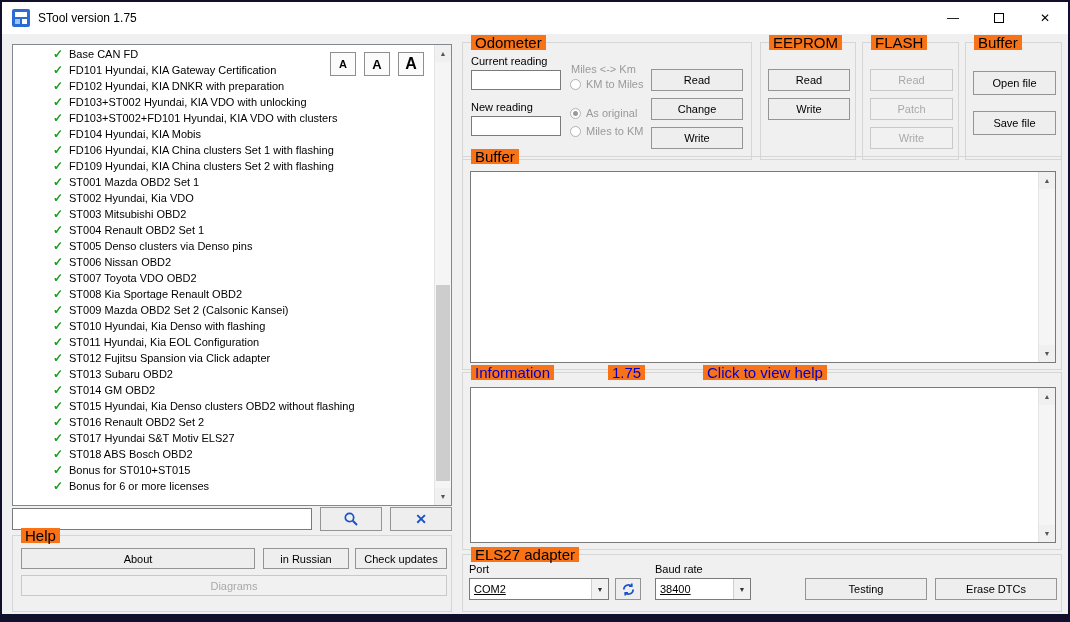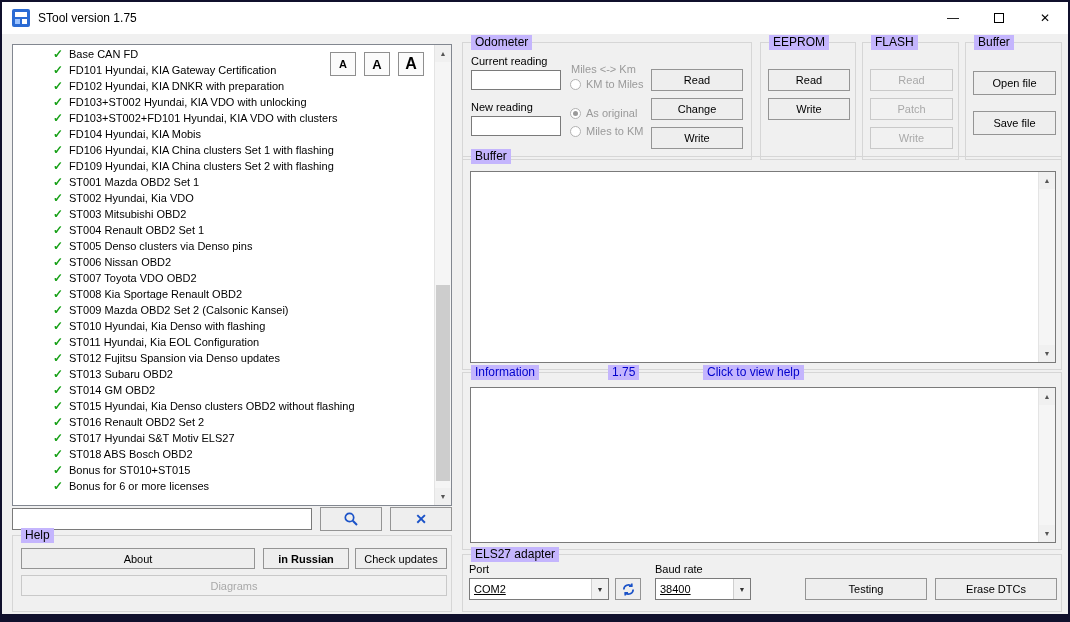--- a/index.html
+++ b/index.html
@@ -13,22 +13,22 @@
   .title-text { font-size:12px; color:#000; margin-left:8px; }
   .win-controls { margin-left:auto; display:flex; height:100%; }
   .win-btn { width:46px; height:100%; display:flex; align-items:center; justify-content:center;
              font-size:12px; color:#000; }
   .max-icon { width:10px; height:10px; border:1px solid #000; }
   .label { position:absolute; font-size:11px; color:#000; white-space:nowrap; }
   .gray { color:#9a9a9a; }
   .blue { color:#0000cc; }
 
   .group { position:absolute; border:1px solid #d6d6d6; }
-  .group-caption { position:absolute; top:-8px; left:8px; background:#c4b5fd; padding:0 4px;
-                   font-size:12px; line-height:15px; white-space:nowrap; }
+  .group-caption { position:absolute; top:-8px; left:8px; background:#f97316; padding:0 4px;
+                   font-size:15px; line-height:15px; white-space:nowrap; }
 
   .btn { position:absolute; display:flex; align-items:center; justify-content:center;
          font-size:11px; color:#000; background:#eeeeee; border:1px solid #949494; cursor:default;
          white-space:nowrap; }
   .btn.disabled { color:#a9a9a9; border-color:#c9c9c9; background:#f1f1f1; }
 
   .input { position:absolute; border:1px solid #7a7a7a; background:#fff; font-size:11px;
            padding:2px 4px; font-family:"Liberation Sans", sans-serif; outline:none; }
 
   .listbox { position:absolute; left:10px; top:42px; width:440px; height:462px; background:#fff;
@@ -158,21 +158,21 @@
         <div class="list-item">
           <span class="check">✓</span>
           <span>ST010 Hyundai, Kia Denso with flashing</span>
         </div>
         <div class="list-item">
           <span class="check">✓</span>
           <span>ST011 Hyundai, Kia EOL Configuration</span>
         </div>
         <div class="list-item">
           <span class="check">✓</span>
-          <span>ST012 Fujitsu Spansion via Denso updates</span>
+          <span>ST012 Fujitsu Spansion via Click adapter</span>
         </div>
         <div class="list-item">
           <span class="check">✓</span>
           <span>ST013 Subaru OBD2</span>
         </div>
         <div class="list-item">
           <span class="check">✓</span>
           <span>ST014 GM OBD2</span>
         </div>
         <div class="list-item">
@@ -218,21 +218,21 @@
       <line x1="9.8" y1="9.8" x2="14" y2="14" stroke="#1a52c8" stroke-width="2"></line>
     </svg>
   </div>
   <div class="icon-btn" style="left:388px; top:505px; width:62px; height:24px; color:#1a52c8; font-weight:bold; font-size:14px;">
     <span>✕</span>
   </div>
 
   <div class="group" style="left:10px; top:533px; width:440px; height:77px;">
     <span class="group-caption">Help</span>
     <div class="btn" style="left:8px; top:12px; width:234px; height:21px;">About</div>
-    <div class="btn" style="left:250px; top:12px; width:86px; height:21px;font-weight:bold;">in Russian</div>
+    <div class="btn" style="left:250px; top:12px; width:86px; height:21px;">in Russian</div>
     <div class="btn" style="left:342px; top:12px; width:92px; height:21px;">Check updates</div>
     <div class="btn disabled" style="left:8px; top:39px; width:426px; height:21px;">Diagrams</div>
   </div>
 
   <div class="group" style="left:460px; top:40px; width:290px; height:118px;">
     <span class="group-caption">Odometer</span>
     <span class="label" style="left:8px; top:12px;">Current reading</span>
     <input class="input" style="left: 8px; top: 27px; width: 90px; height: 20px;" value="">
     <span class="label gray" style="left:108px; top:20px;">Miles &lt;-&gt; Km</span>
     <div class="radio-row" style="left:107px; top:35px;">

